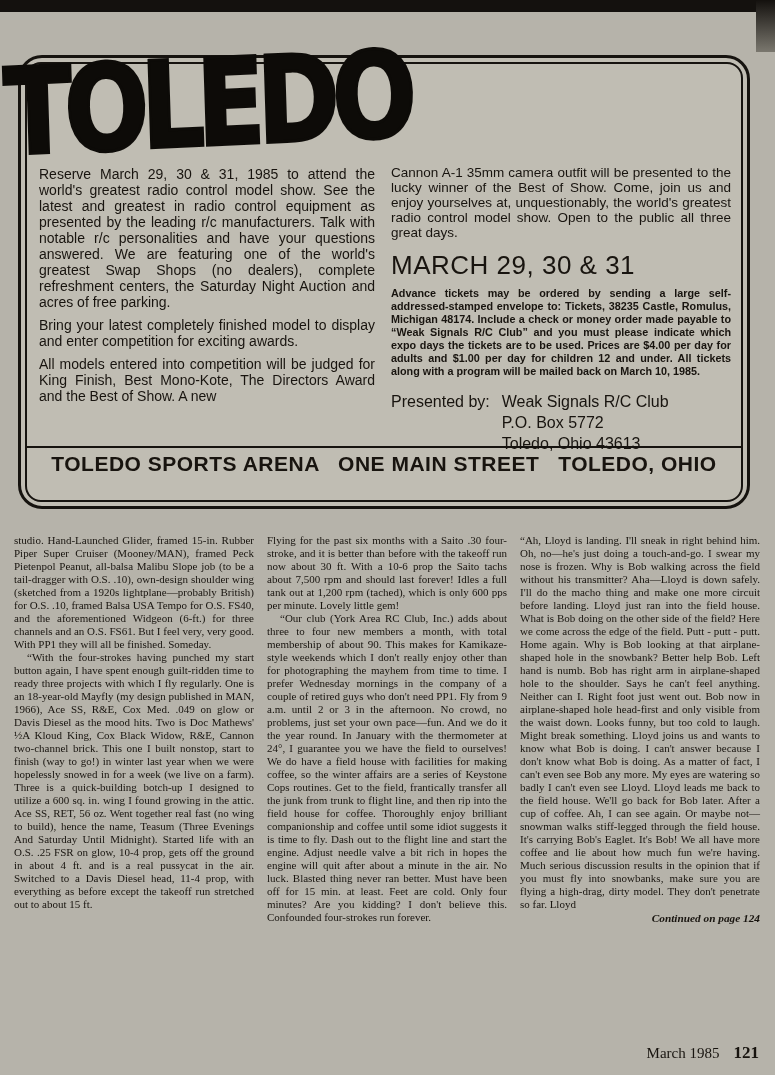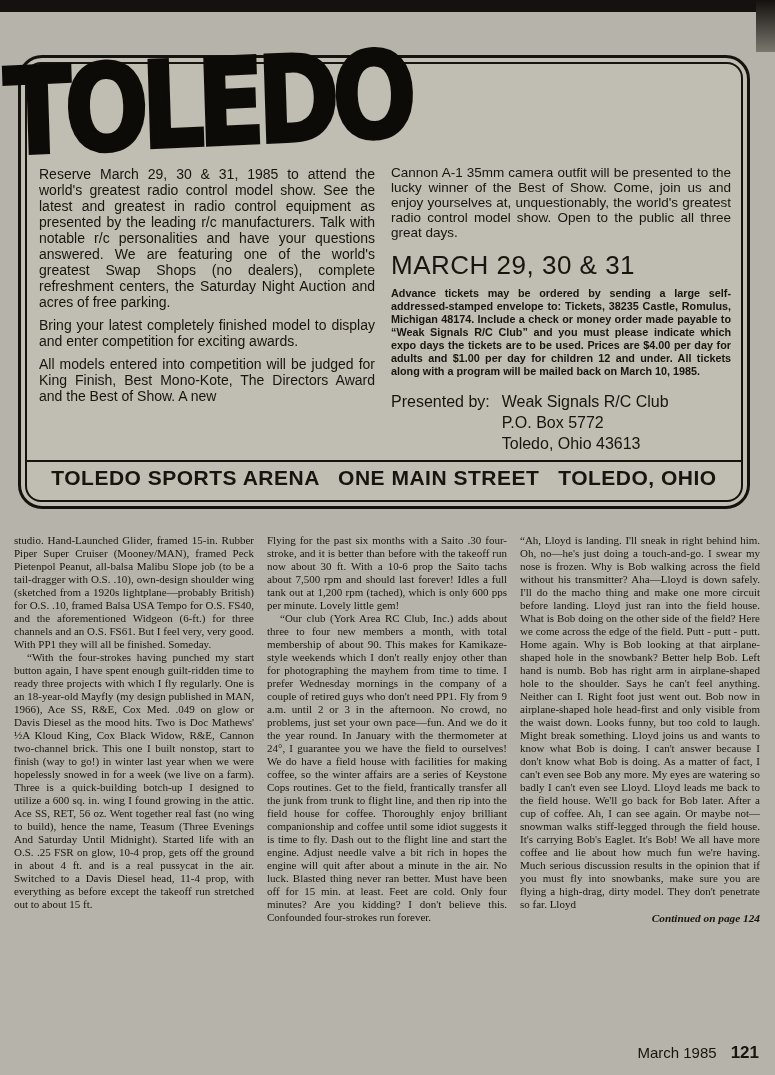--- a/index.html
+++ b/index.html
@@ -35,37 +35,37 @@
   .ad-intro{margin:0;font-size:13.5px;line-height:14.9px;text-align:justify;}
   .dates-heading{margin:9px 0 6px 0;font-weight:normal;font-size:26px;letter-spacing:.5px;white-space:pre;}
   .tickets{
     margin:2px 0 0 0;font-size:10.8px;line-height:13px;font-weight:bold;text-align:justify;
   }
   .presented{display:flex;gap:12px;margin-top:13px;font-size:16px;line-height:21px;}
   .presented .lines div{white-space:pre;}
   .venue{
     position:absolute;left:0;right:0;bottom:0;border-top:2px solid #16130f;
     text-align:center;font-weight:bold;font-size:21px;letter-spacing:.5px;
-    padding:4px 0 10px 0;white-space:pre;
+    padding:4px 0 24px 0;white-space:pre;
   }
   
   .article{
     position:absolute;left:14px;top:534px;width:748px;display:flex;gap:13px;
     font-family:"Liberation Serif",serif;
   }
   .article .col{width:240px;}
   .article p{
     margin:0;font-size:11px;line-height:13px;text-align:justify;
   }
   .article p.indent{text-indent:13px;}
   .continued{
     margin-top:1px;font-size:11.3px;font-weight:bold;font-style:italic;text-align:right;
   }
   .footer{
-    position:absolute;top:1043px;right:16px;font-family:Liberation Sans, sans-serif;
+    position:absolute;top:1043px;right:16px;font-family:Liberation Serif, serif;
     font-size:15px;display:flex;align-items:baseline;gap:14px;
   }
   .footer .pn{font-weight:bold;font-size:17px;}
 </style>
 </head>
 <body>
 
 <div class="page">
   <div class="scan-top"></div>
   <div class="scan-corner"></div>

